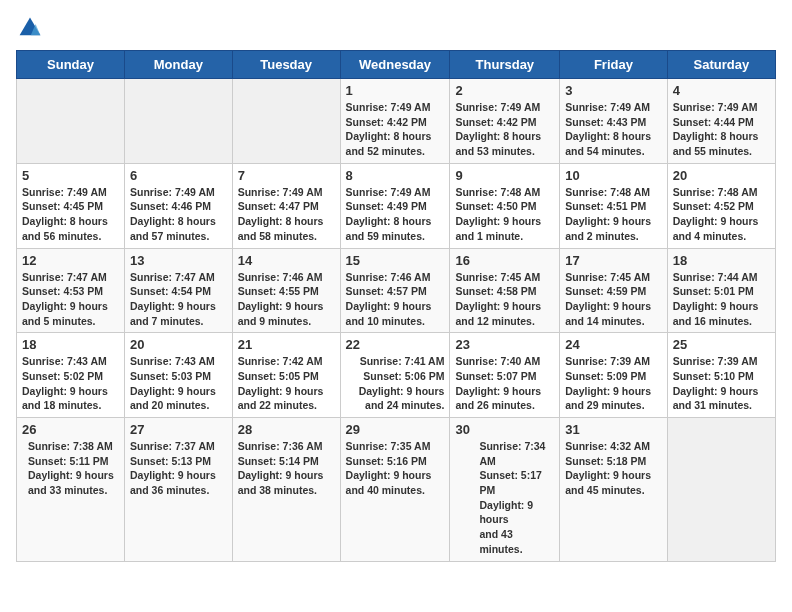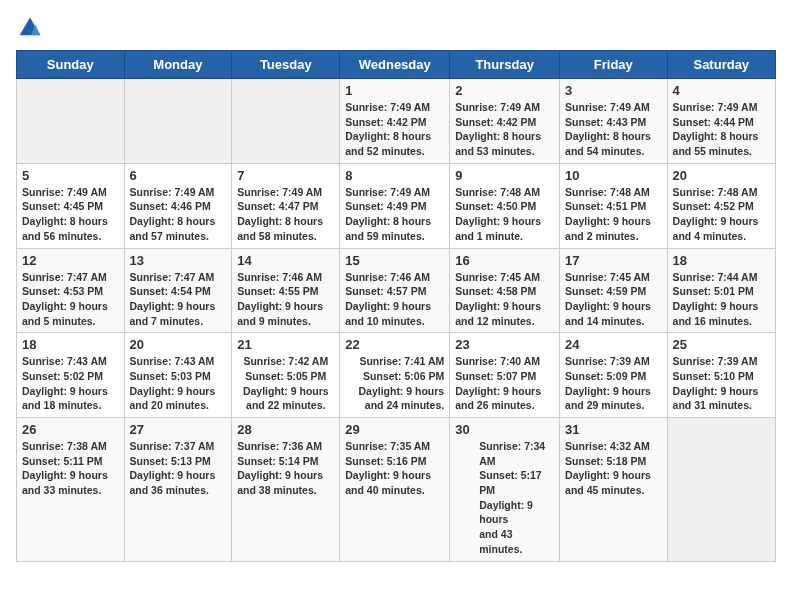--- a/index.html
+++ b/index.html
@@ -274,21 +274,21 @@
         </td>
         <td>
           <span class="day-number">20</span>
           <div class="day-info" style="white-space: pre-line;">Sunrise: 7:43 AM
 Sunset: 5:03 PM
 Daylight: 9 hours
 and 20 minutes.</div>
         </td>
         <td>
           <span class="day-number">21</span>
-          <div class="day-info" style="white-space: pre-line; text-align: center;">Sunrise: 7:42 AM
+          <div class="day-info" style="white-space: pre-line;">Sunrise: 7:42 AM
 Sunset: 5:05 PM
 Daylight: 9 hours
 and 22 minutes.</div>
         </td>
         <td>
           <span class="day-number">22</span>
           <div class="day-info" style="white-space: pre-line; text-align: right;">Sunrise: 7:41 AM
 Sunset: 5:06 PM
 Daylight: 9 hours
 and 24 minutes.</div>
@@ -311,21 +311,21 @@
           <span class="day-number">25</span>
           <div class="day-info" style="white-space: pre-line;">Sunrise: 7:39 AM
 Sunset: 5:10 PM
 Daylight: 9 hours
 and 31 minutes.</div>
         </td>
       </tr>
       <tr>
         <td>
           <span class="day-number">26</span>
-          <div class="day-info" style="white-space: pre-line;">Sunrise: 7:38 AM
+          <div class="day-info" style="white-space: pre-line; margin-left: 6px;">Sunrise: 7:38 AM
 Sunset: 5:11 PM
 Daylight: 9 hours
 and 33 minutes.</div>
         </td>
         <td>
           <span class="day-number">27</span>
           <div class="day-info" style="white-space: pre-line;">Sunrise: 7:37 AM
 Sunset: 5:13 PM
 Daylight: 9 hours
 and 36 minutes.</div>

